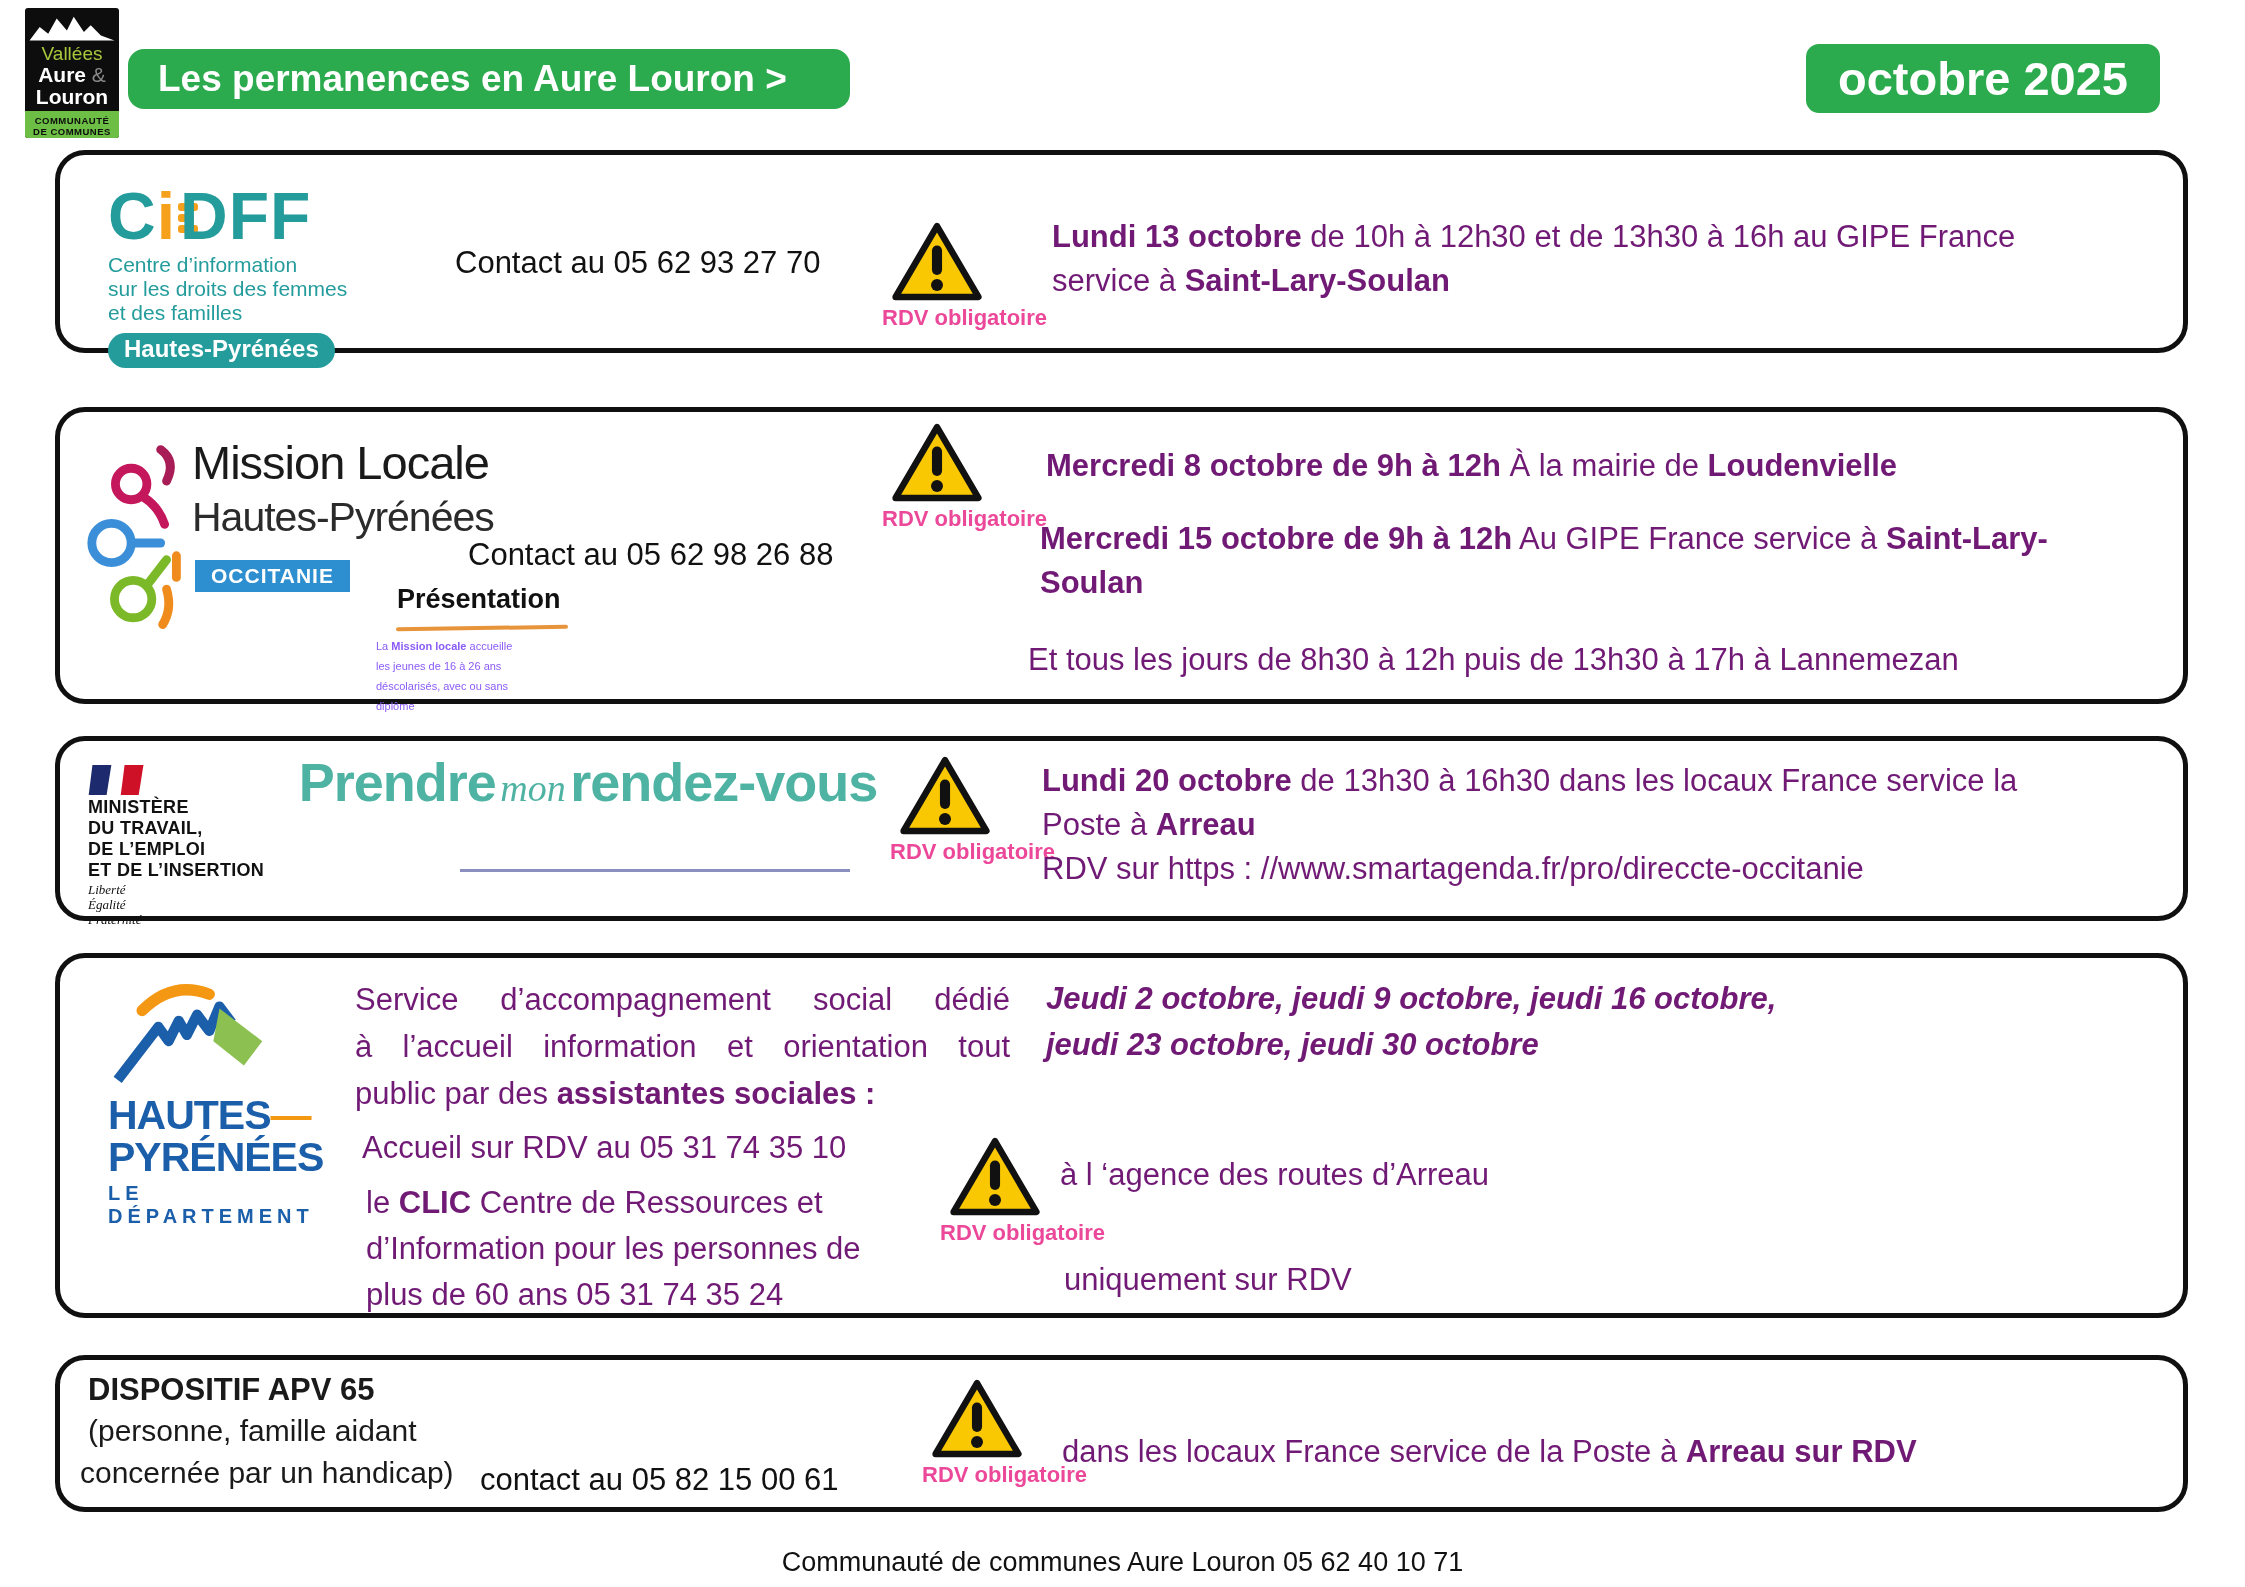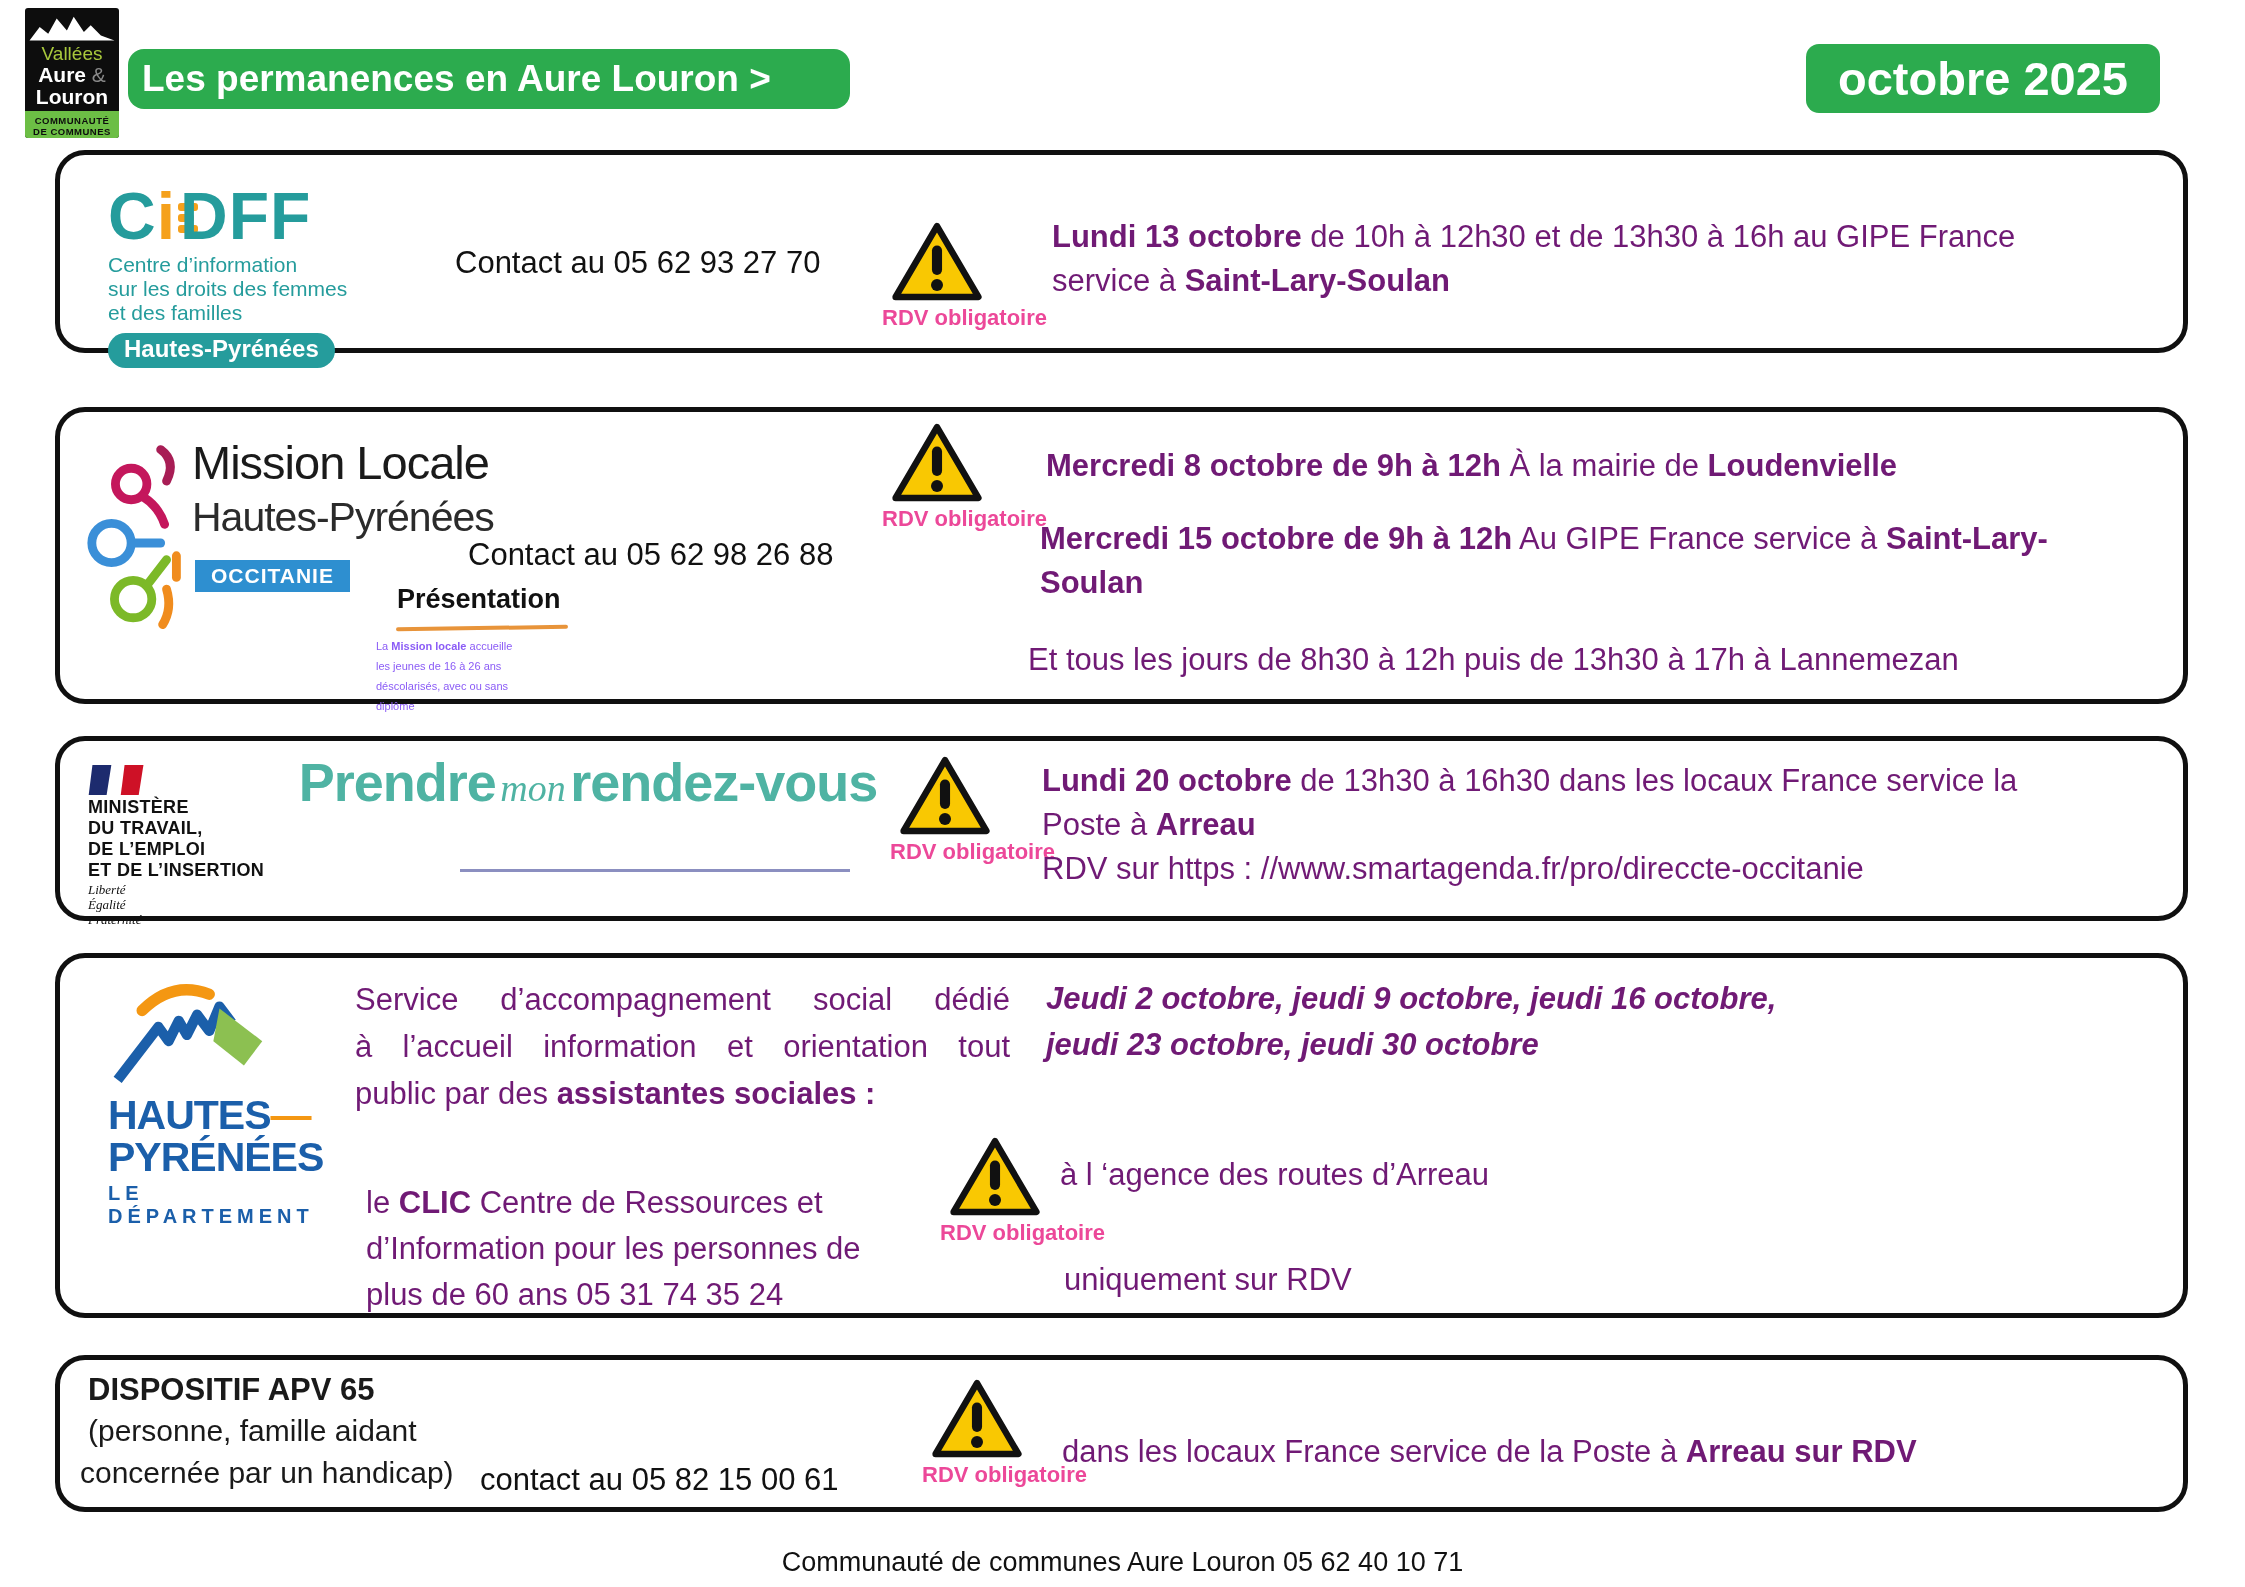--- a/index.html
+++ b/index.html
@@ -16,21 +16,21 @@
     display:flex;flex-direction:column;align-items:center;}
   .cc-logo svg{width:86px;height:34px;margin-top:2px;}
   .cc-l1{color:#a8c83c;font-size:19px;line-height:20px;}
   .cc-l2{color:#ffffff;font-weight:700;font-size:21px;line-height:22px;}
   .cc-amp{color:#8a8a8a;font-weight:400;}
   .cc-l3{color:#ffffff;font-weight:700;font-size:21px;line-height:22px;}
   .cc-band{margin-top:3px;width:100%;flex:1;background:#6cbe45;color:#0d0d0d;
     font-weight:700;font-size:9.5px;line-height:11px;text-align:center;padding-top:4px;box-sizing:border-box;
     border-radius:0 0 3px 3px;letter-spacing:.5px;}
   .title-pill{left:128px;top:49px;width:722px;height:60px;background:#2cab4e;border-radius:16px;
-    color:#ffffff;font-weight:700;font-size:37px;line-height:60px;padding-left:14px;box-sizing:border-box;
+    color:#ffffff;font-weight:700;font-size:37px;line-height:60px;padding-left:30px;box-sizing:border-box;
     white-space:nowrap;}
   .date-badge{left:1806px;top:44px;width:354px;height:69px;background:#2cab4e;border-radius:13px;
     color:#ffffff;font-weight:700;font-size:47px;line-height:69px;text-align:center;white-space:nowrap;}
 
   
   .box{position:absolute;left:55px;width:2133px;background:#ffffff;border:5px solid #101010;border-radius:30px;box-sizing:border-box;}
   #box-cidff{top:150px;height:203px;}
   #box-ml{top:407px;height:297px;}
   #box-min{top:736px;height:185px;}
   #box-dep{top:953px;height:365px;}
@@ -220,20 +220,21 @@
     </svg>
     <div class="hp-title"><span>HAUTES</span><span class="dash">—</span></div>
     <div class="hp-title">PYRÉNÉES</div>
     <div class="hp-sub">LE DÉPARTEMENT</div>
   </div>
   <div class="abs body-text" style="left:295px;top:18px;width:655px;line-height:47px;">
     <div class="just"><span>Service  d’accompagnement  social  dédié</span></div>
     <div class="just"><span>à l’accueil information et orientation tout</span></div>
     <div><span>public par des </span><span class="b">assistantes sociales :</span></div>
   </div>
+  <div class="abs body-text" style="left:302px;top:168px;">Accueil sur RDV au 05 31 74 35 10</div>
   <div class="abs body-text" style="left:306px;top:222px;width:660px;line-height:46px;">
     <div><span>le </span><span class="b">CLIC</span><span>  Centre de Ressources et</span></div>
     <div><span>d’Information pour les personnes de</span></div>
     <div><span>plus de 60 ans 05 31 74 35 24</span></div>
   </div>
   <div class="abs body-text dates" style="left:986px;top:18px;width:1170px;line-height:46px;">
     <div>Jeudi 2 octobre, jeudi 9 octobre, jeudi 16 octobre,</div>
     <div>jeudi 23 octobre, jeudi 30 octobre</div>
   </div>
   <div class="abs warn" style="left:880px;top:178px;">

